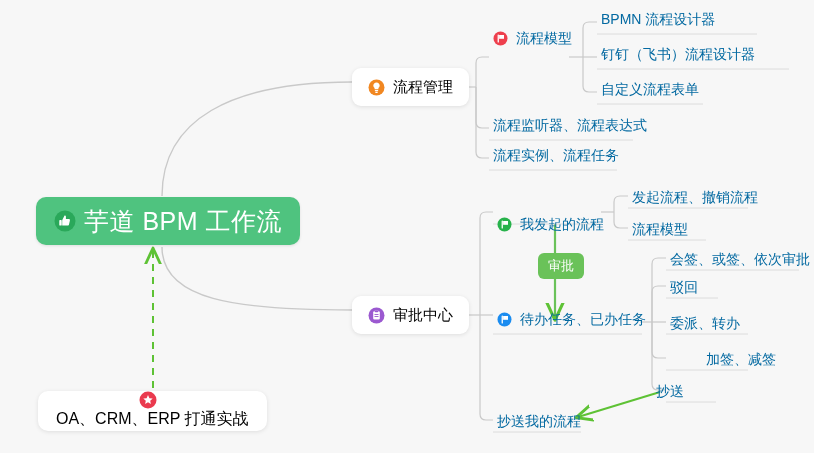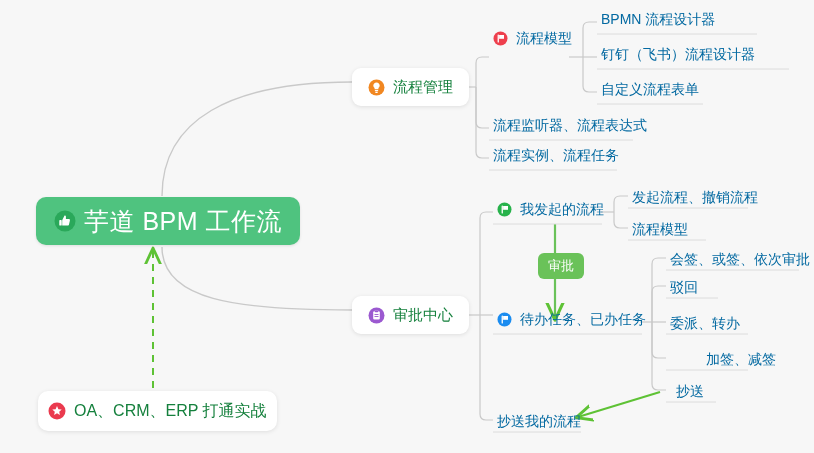--- a/index.html
+++ b/index.html
@@ -42,27 +42,28 @@
   }
   .root-node .label { color: #ffffff; }
   
   .card-node {
     background: #ffffff;
     border-radius: 9px;
     padding: 0 16px;
     height: 38px;
     box-shadow: 0 1px 4px rgba(0,0,0,0.10);
     font-size: 15px;
-    color: #15803d;
+    color: #000000;
   }
   .card-node.big {
     height: 40px;
     font-size: 16px;
     border-radius: 10px;
-    padding: 0 10px;
+    padding: 0 18px;
+    flex-direction: column;
   }
   
   .leaf-node {
     font-size: 14px;
     color: #0369a1;
     padding: 0 4px 3px 4px;
     height: 24px;
   }
   .icon {
     display: inline-block;
@@ -218,21 +219,21 @@
         <rect x="5.2" y="4.2" width="6.6" height="8.4" rx="1.1" fill="#ffffff"></rect>
         <rect x="6.7" y="3.2" width="3.6" height="2.0" rx="0.8" fill="#ffffff"></rect>
         <rect x="6.7" y="3.2" width="3.6" height="2.0" rx="0.8" fill="#9b59d0"></rect>
         <rect x="6.5" y="7.1" width="4.0" height="0.9" fill="#9b59d0"></rect>
         <rect x="6.5" y="9.1" width="4.0" height="0.9" fill="#9b59d0"></rect>
       </svg>
     </span>
     <span class="label">审批中心</span>
   </div>
 
-  <div class="node leaf-node" style="left:493px; top:199px;">
+  <div class="node leaf-node" style="left:493px; top:214px;">
     <span class="icon">
       <svg width="15" height="15" viewBox="0 0 15 15">
         <circle cx="7.5" cy="7.5" r="7" fill="#27b24b"></circle>
         <rect x="4.6" y="3.5" width="1.3" height="8" rx="0.5" fill="#ffffff"></rect>
         <path d="M6.1 4.0 L11.0 4.0 L11.0 7.8 L6.1 7.8 Z" fill="#ffffff"></path>
       </svg>
     </span>
     <span class="label">我发起的流程</span>
   </div>
   <div class="node leaf-node" style="left:628px; top:187px;">
@@ -262,21 +263,21 @@
   </div>
   <div class="node leaf-node" style="left:666px; top:277px;">
     <span class="label">驳回</span>
   </div>
   <div class="node leaf-node" style="left:666px; top:313px;">
     <span class="label">委派、转办</span>
   </div>
   <div class="node leaf-node" style="left:666px; top:349px;margin-left:36px;">
     <span class="label">加签、减签</span>
   </div>
-  <div class="node leaf-node" style="left:672px; top:381px;">
+  <div class="node leaf-node" style="left:652px; top:381px;">
     <span class="label">抄送</span>
   </div>
 
   <div class="node leaf-node" style="left:493px; top:411px;">
     <span class="label">抄送我的流程</span>
   </div>
 
 </div>
 
 </body></html>

